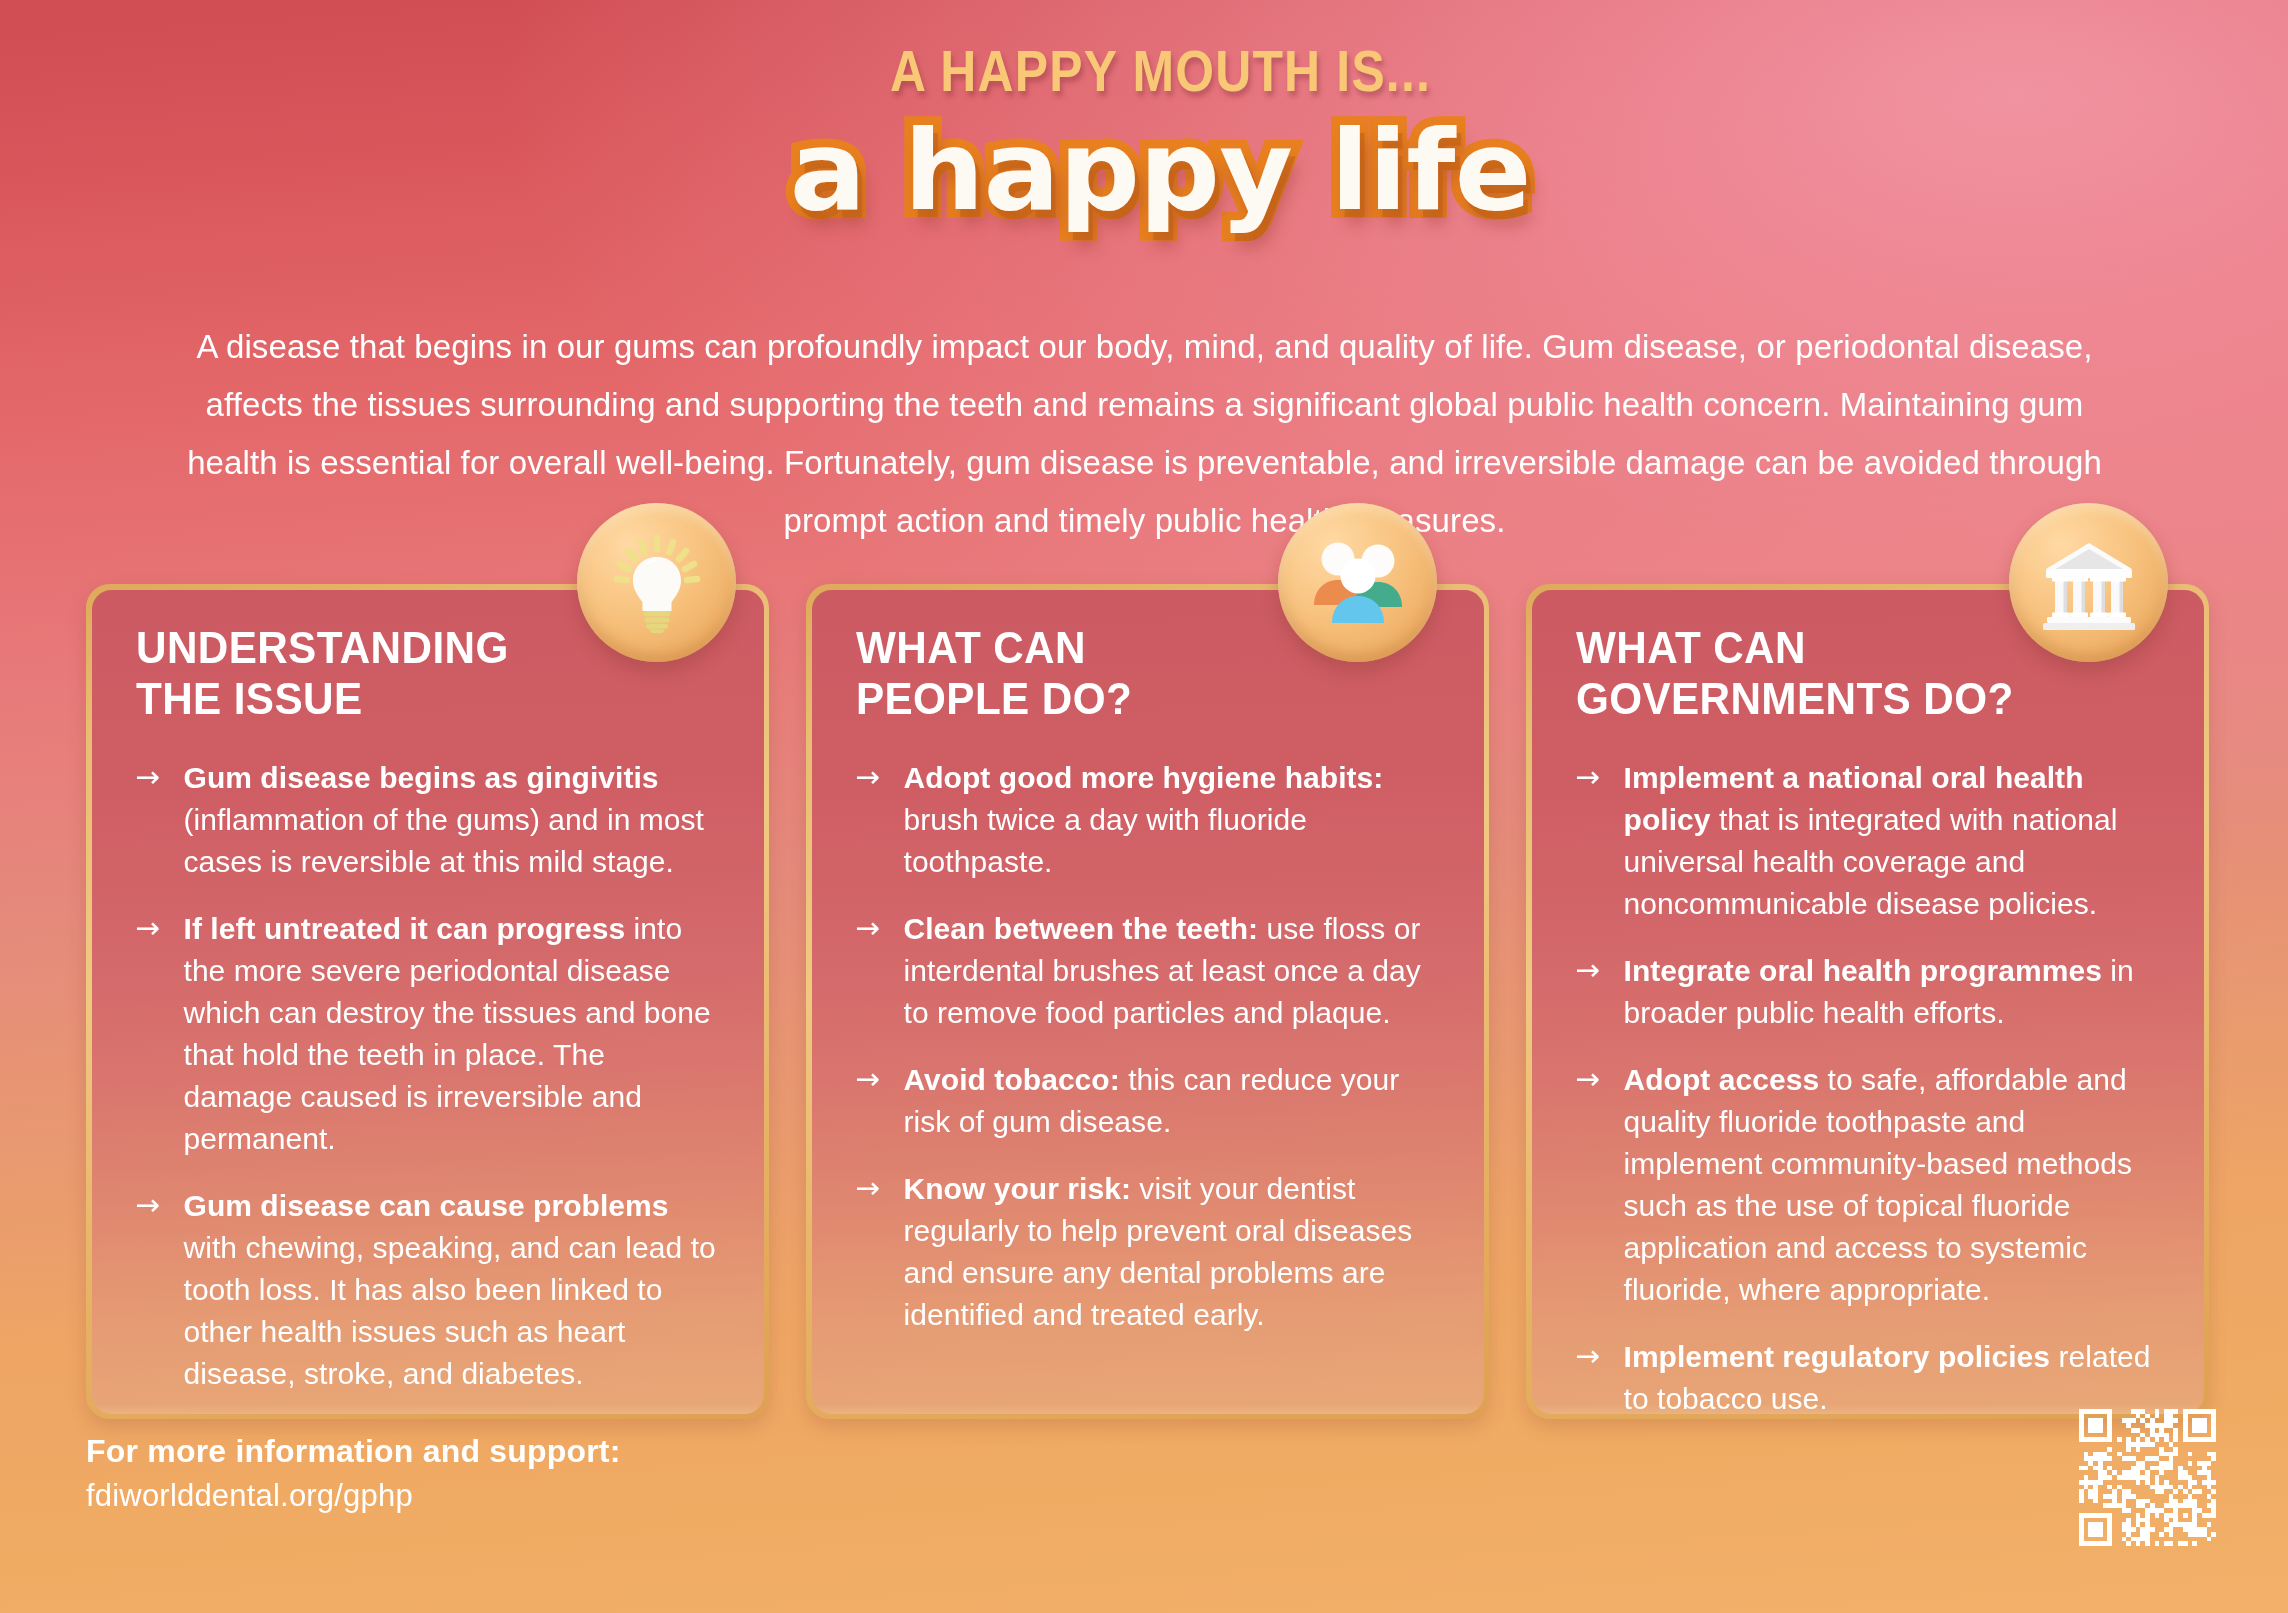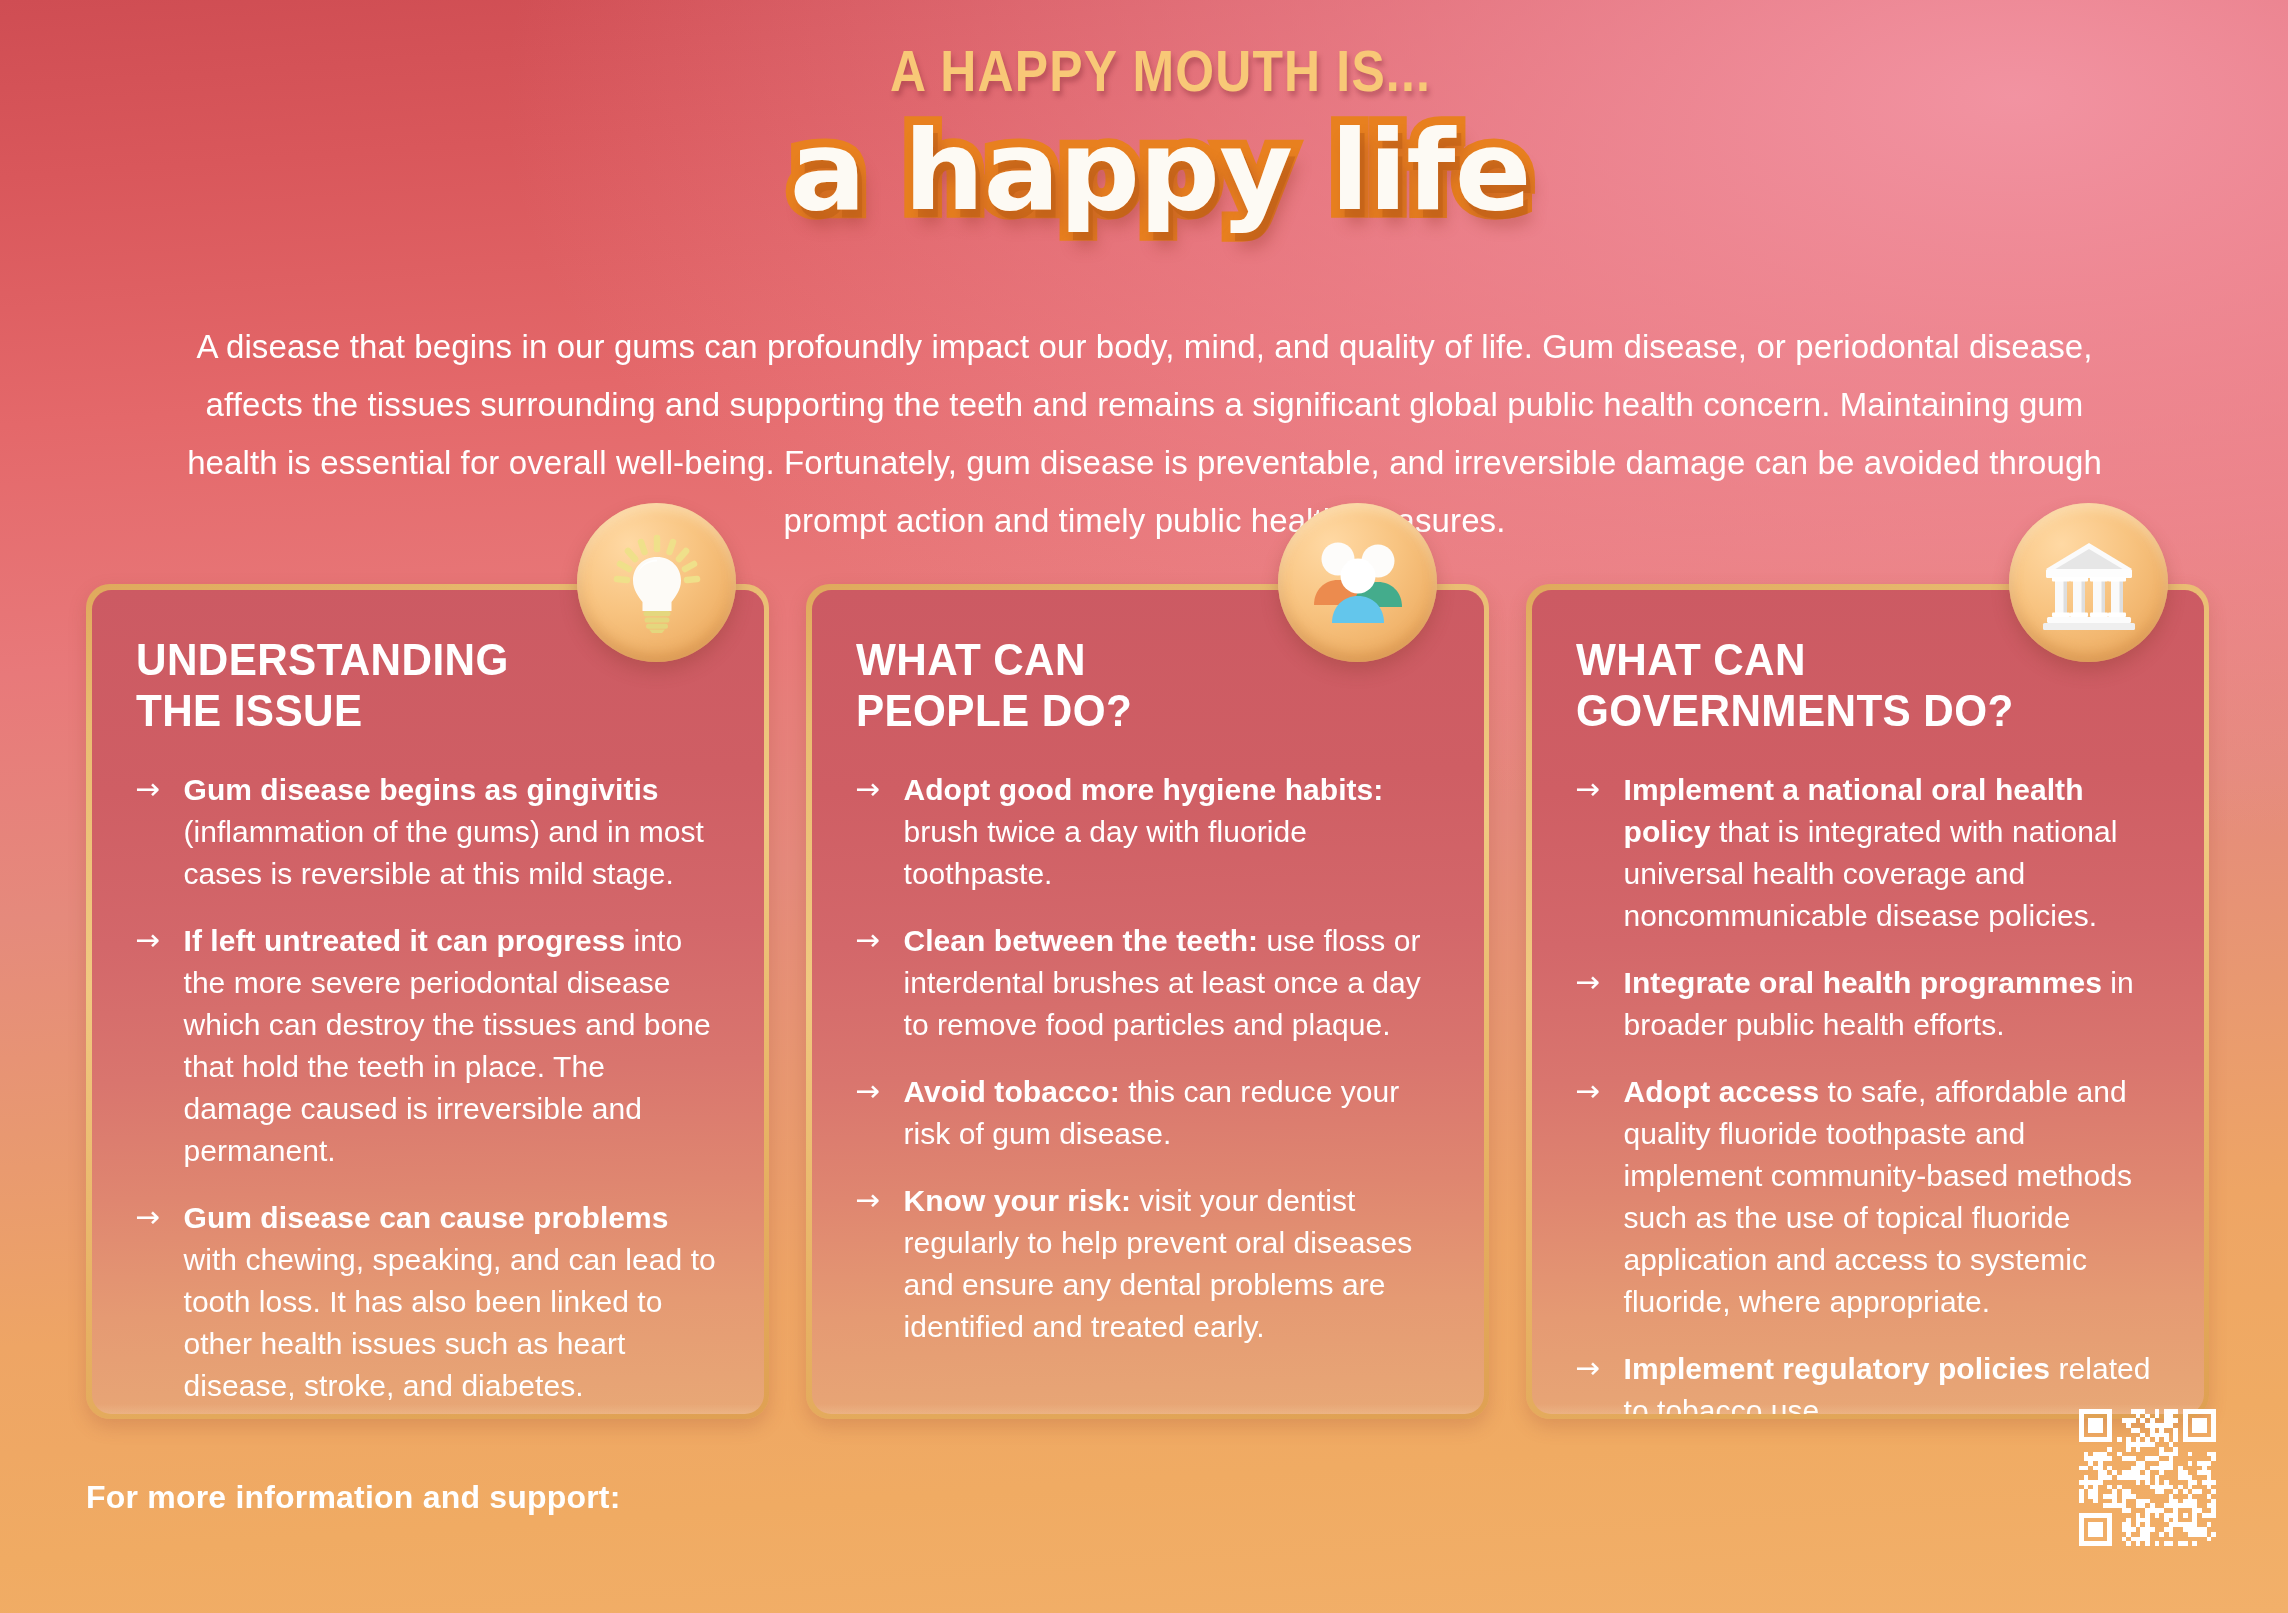--- a/index.html
+++ b/index.html
@@ -85,21 +85,21 @@
     flex:1 1 0;
     border-radius:24px;
     padding:5.5px;
     background:linear-gradient(166deg,#dfa95c 0%,#e9bc72 14%,#f0c981 40%,#e7b264 72%,#dfa052 100%);
     box-shadow:0 7.4px 18.5px rgba(150,70,50,0.22);
   }
   .card-inner {
     position:relative;
     width:100%; height:100%;
     border-radius:19.4px;
-    padding:44px 44px 28px 44px;
+    padding:32px 44px 28px 44px;
     background:linear-gradient(178deg,
       #cc5a63 0%,
       #cf5e64 24%,
       #d3676a 42%,
       #d9756e 58%,
       #df8670 72%,
       #e59a73 86%,
       #e8a876 100%);
     overflow:hidden;
   }
@@ -322,20 +322,21 @@
           <b>Implement regulatory policies</b><span> related to tobacco use.</span>
         </li>
       </ul>
     </div>
   </div>
 
 </div>
 
 <div class="footer">
   <div class="footer-label">For more information and support:</div>
+  <div class="footer-url">fdiworlddental.org/gphp</div>
 </div>
 
 <div class="qr">
   <svg id="qr-svg" viewBox="0 0 29 29" shape-rendering="crispEdges">
       <rect x="0" y="0" width="1" height="1" fill="#ffffff"></rect>
       <rect x="1" y="0" width="1" height="1" fill="#ffffff"></rect>
       <rect x="2" y="0" width="1" height="1" fill="#ffffff"></rect>
       <rect x="3" y="0" width="1" height="1" fill="#ffffff"></rect>
       <rect x="4" y="0" width="1" height="1" fill="#ffffff"></rect>
       <rect x="5" y="0" width="1" height="1" fill="#ffffff"></rect>

